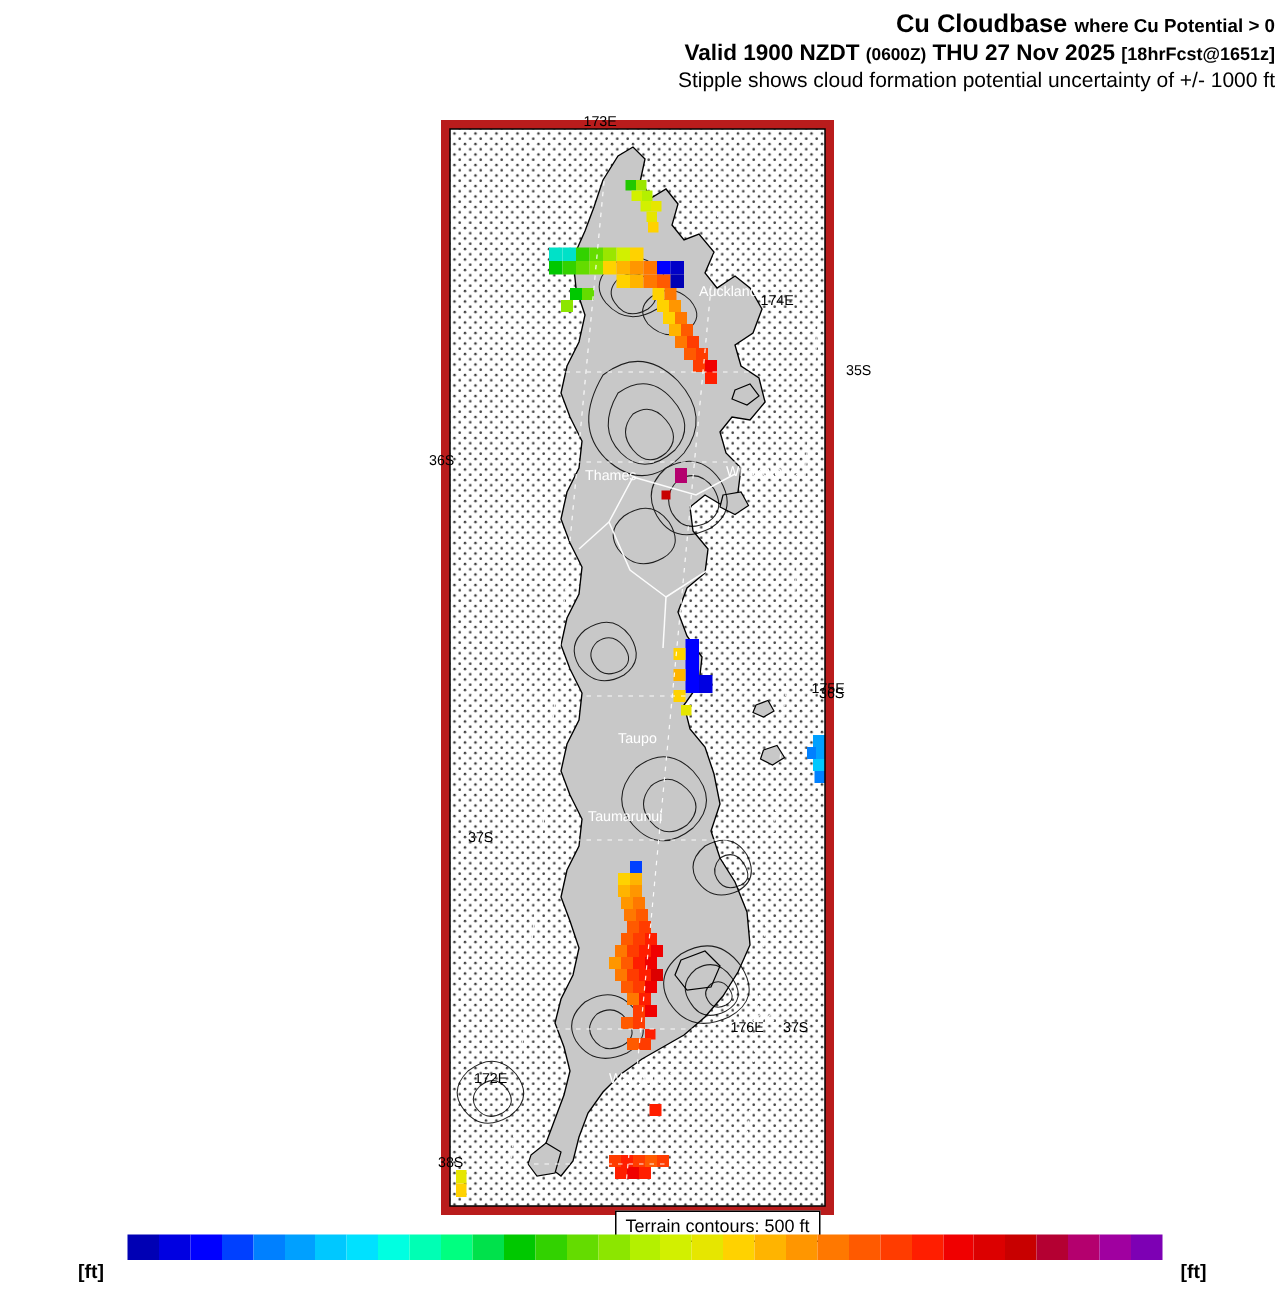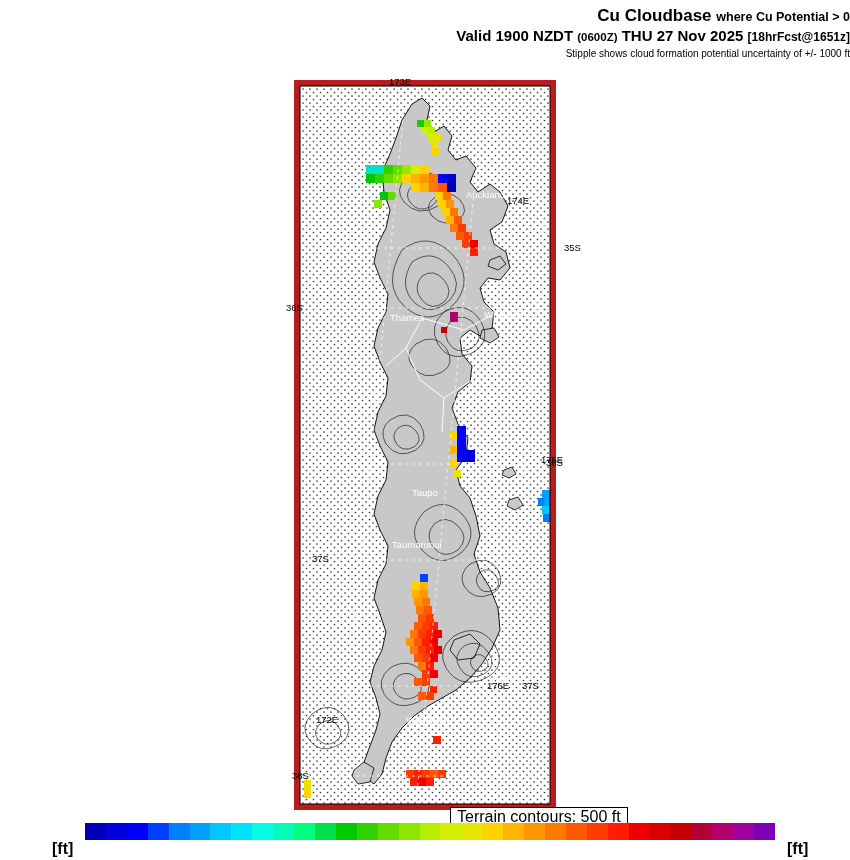--- a/index.html
+++ b/index.html
@@ -43,21 +43,21 @@
   }
   .title-line2 .small {
     font-size: 11.5px;
     font-weight: bold;
   }
   .title-line2 .brack {
     font-size: 12px;
     font-weight: bold;
   }
   .title-line3 {
-    font-size: 10px;
+    font-size: 14px;
     font-weight: normal;
     line-height: 15px;
     white-space: nowrap;
   }
 
   
   #map-panel {
     position: absolute;
     left: 294px;
     top: 80px;
@@ -83,25 +83,24 @@
     color: #ffffff;
   }
 
   
   #terrain-note {
     position: absolute;
     left: 410px;
     top: 807px;
     border: 1px solid #000000;
     background: #ffffff;
-    font-size: 16px;
+    font-size: 12px;
     padding: 2px 6px 3px 6px;
     line-height: 14px;
     white-space: nowrap;
-    margin-left: 40px;
   }
 
   
   #colorbar-wrap {
     position: absolute;
     left: 0;
     top: 818px;
     width: 850px;
     height: 42px;
   }
@@ -127,21 +126,21 @@
   .cb-tick {
     position: absolute;
     font-size: 15px;
     font-weight: bold;
     transform: translateX(-50%);
     top: 0;
     white-space: nowrap;
   }
   .cb-unit {
     position: absolute;
-    font-size: 16px;
+    font-size: 13px;
     font-weight: bold;
     top: 22px;
     white-space: nowrap;
   }
   #cb-unit-left { left: 52px; }
   #cb-unit-right { left: 787px; }
 </style>
 </head>
 <body>
 

